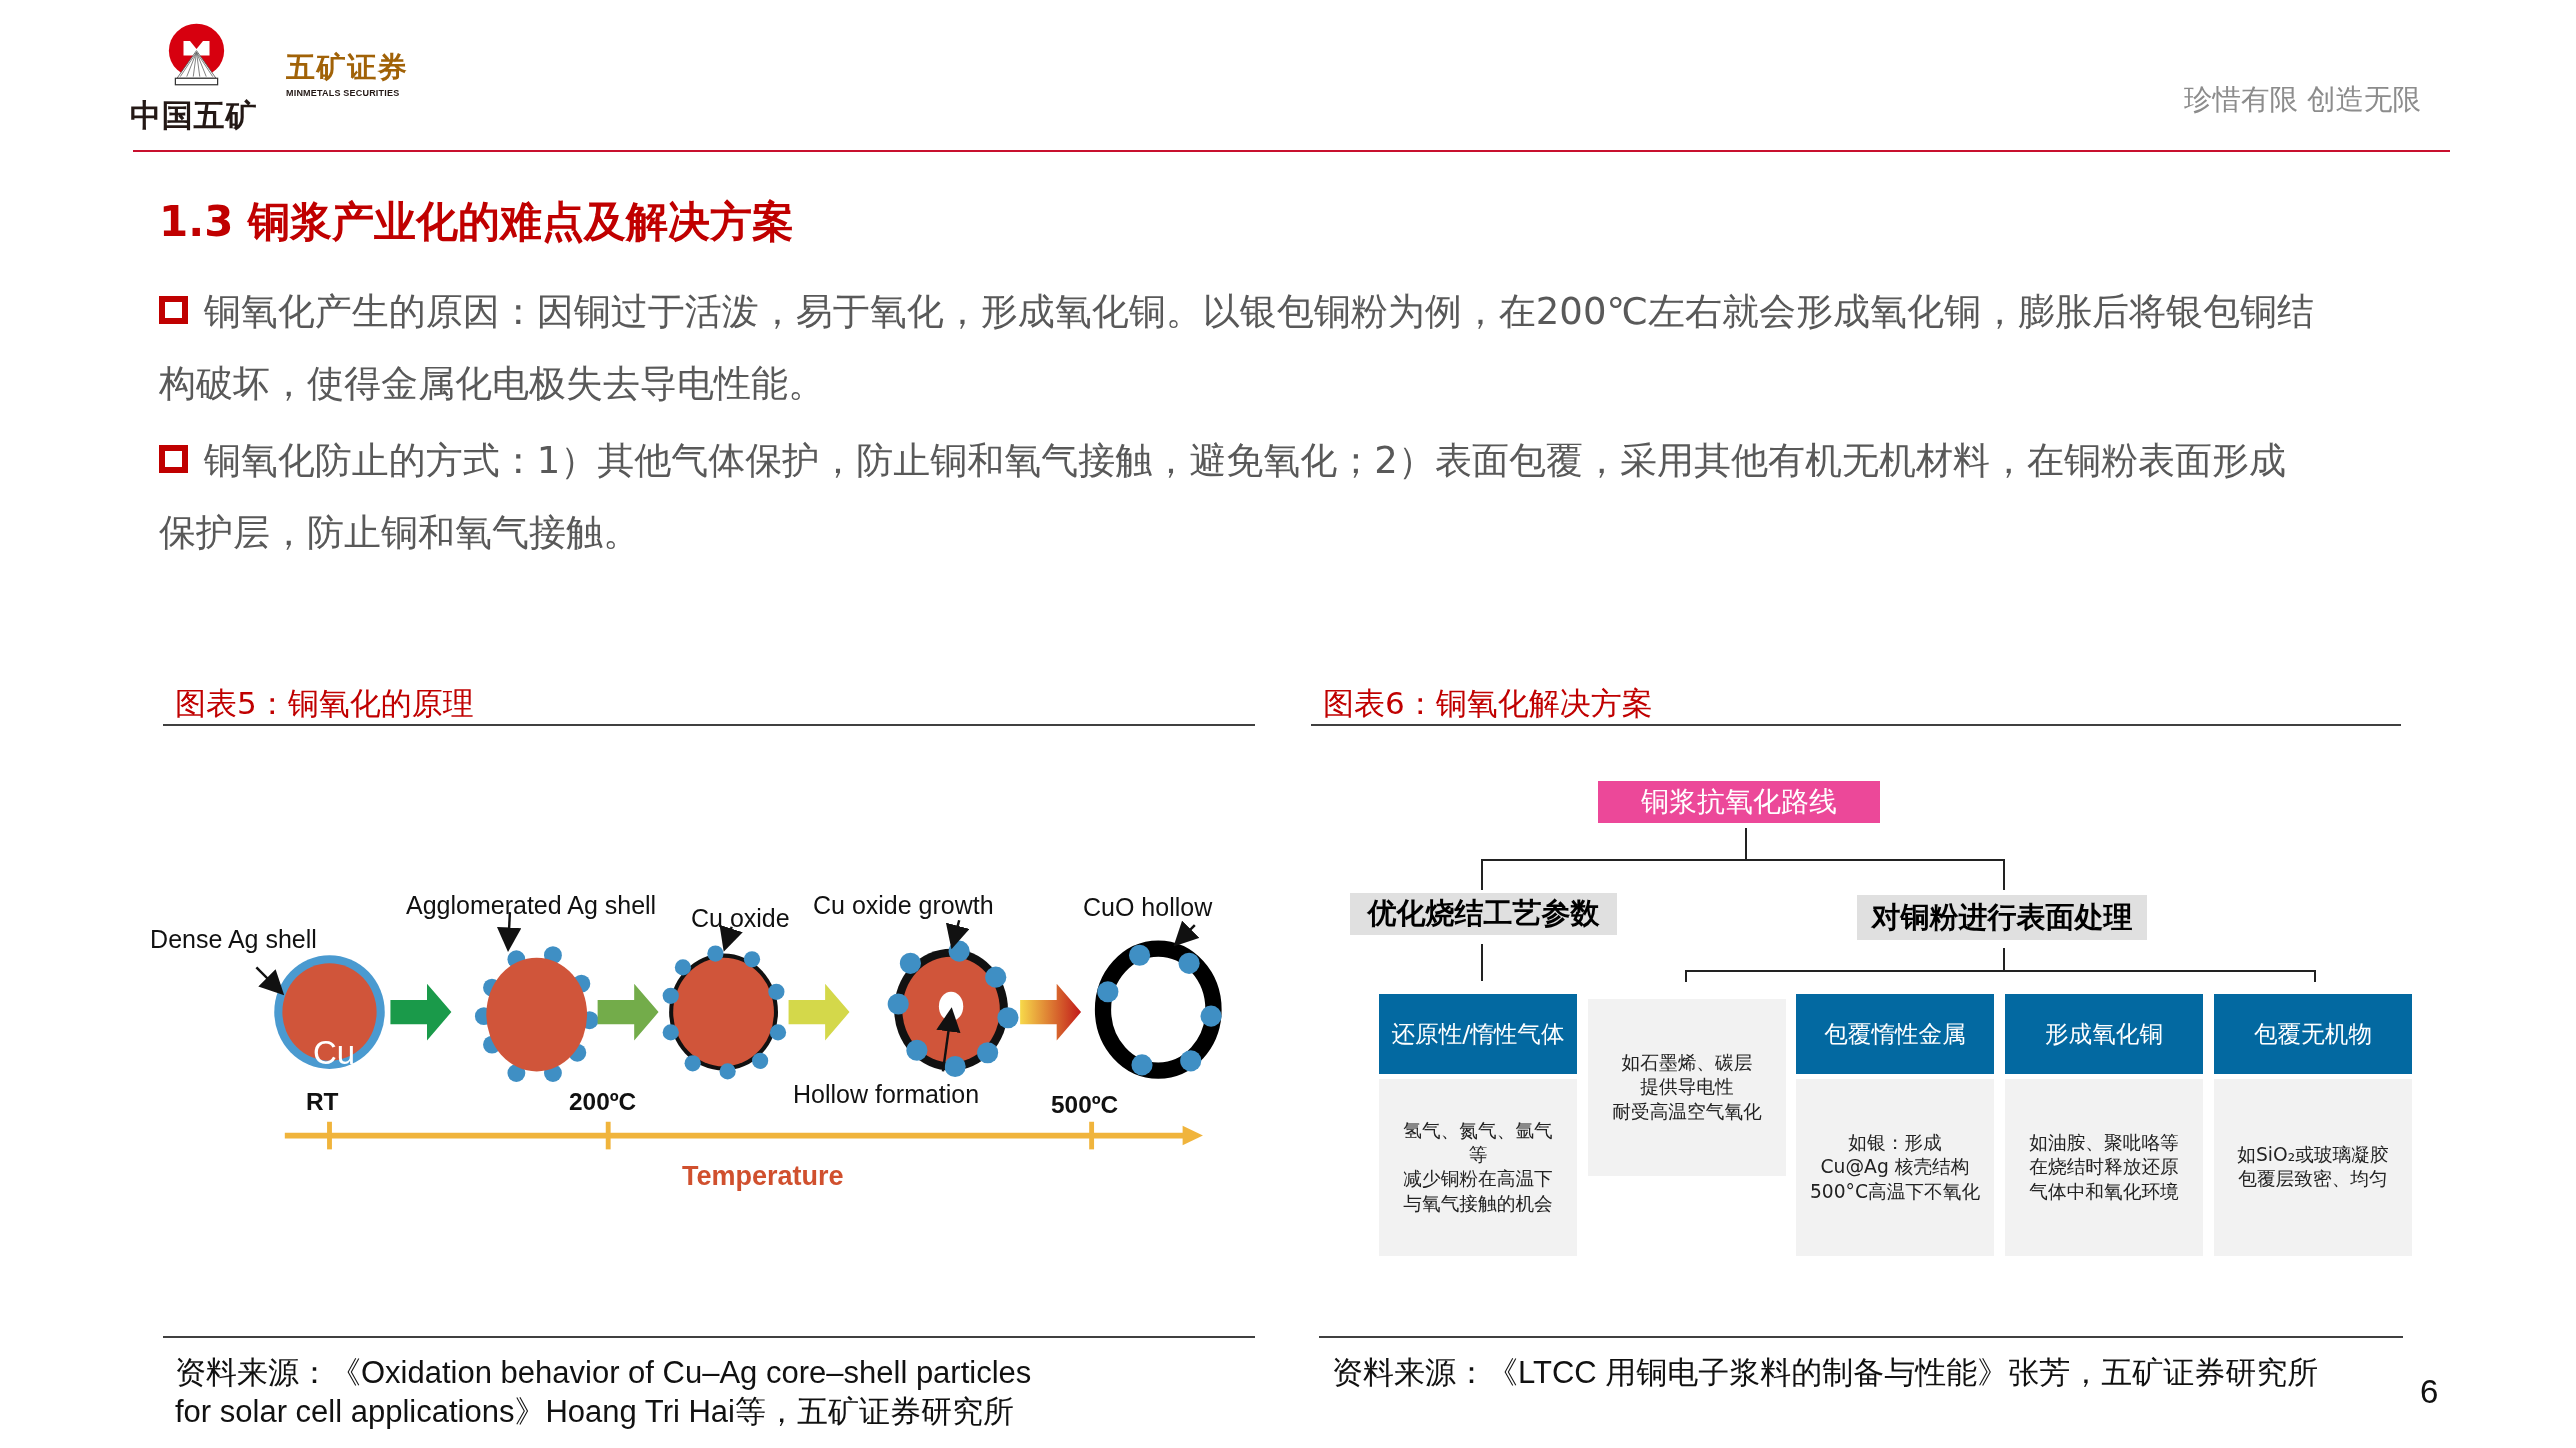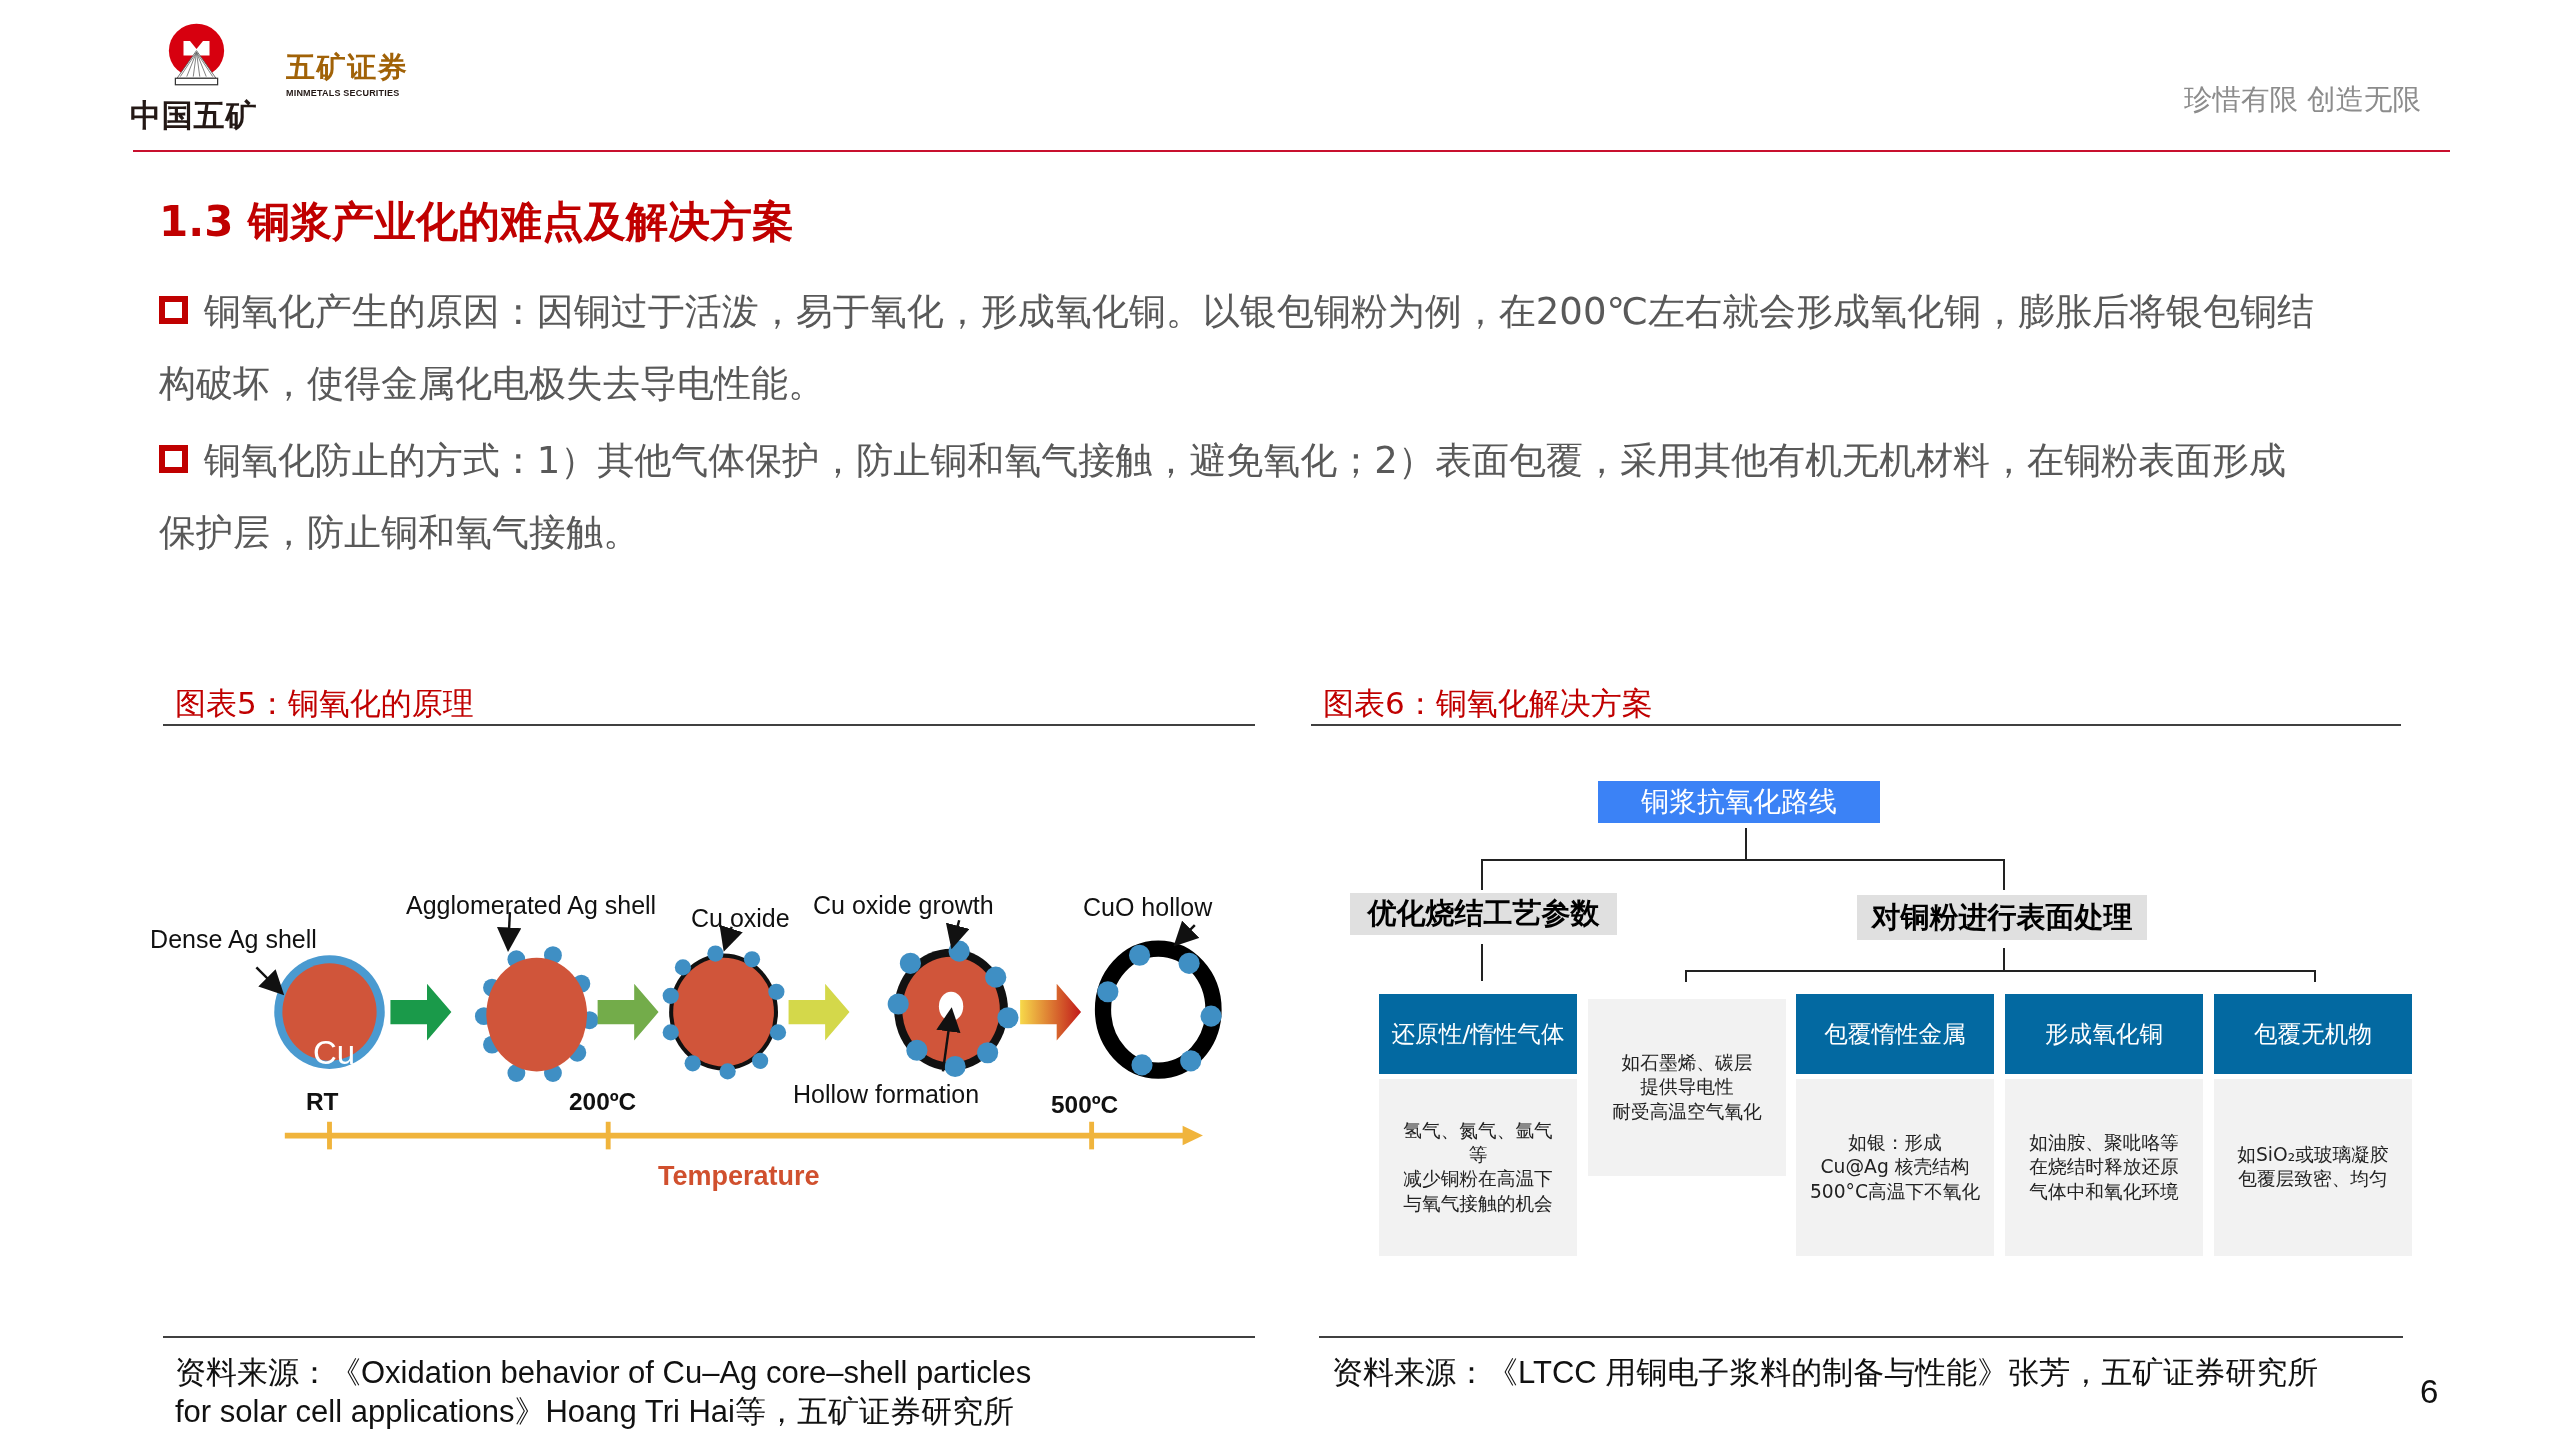--- a/index.html
+++ b/index.html
@@ -23,24 +23,24 @@
 
   .fig-title { font-size:31px; color:#c00000; white-space:nowrap; }
   .fig-rule { height:2.4px; background:#404040; }
 
   .source { font-family:"Liberation Sans",sans-serif; font-size:31px; color:#111; line-height:39px; white-space:nowrap; }
   .page-num { left:2420px; top:1373px; font-size:33px; color:#111; font-family:"Liberation Sans",sans-serif; }
 
   
   .d-label { font-family:"Liberation Sans",sans-serif; font-size:25px; color:#111; white-space:nowrap; }
   .d-temp { font-family:"Liberation Sans",sans-serif; font-size:24.4px; font-weight:bold; color:#111; white-space:nowrap; }
-  .d-axis-title { font-family:"Liberation Sans",sans-serif; font-size:27px; font-weight:bold; color:#d0502e; white-space:nowrap; }
+  .d-axis-title { font-family:"Liberation Sans",sans-serif; font-size:27px; font-weight:bold; color:#d0502e; white-space:nowrap;margin-left:24px; }
 
   
-  .fc-root { left:1598px; top:781px; width:282px; height:42px; background:#3b82f6; color:#fff; font-size:28px; display:flex; align-items:center; justify-content:center; }
+  .fc-root { left:1598px; top:781px; width:282px; height:42px; background:#ec4899; color:#fff; font-size:28px; display:flex; align-items:center; justify-content:center; }
   .fc-branch { background:#e0e0e0; color:#000; font-size:29px; font-weight:bold; display:flex; align-items:center; justify-content:center; }
   .fc-line { background:#222; }
   .fc-col { position:absolute; top:994px; width:198px; }
   .fc-head { height:80px; background:#0369a1; color:#fff; font-size:23.6px; display:flex; align-items:center; justify-content:center; text-align:center; }
   .fc-body { margin-top:4.9px; height:177px; background:#f2f2f2; color:#222; font-size:18.7px; line-height:24.4px; display:flex; align-items:center; justify-content:center; text-align:center; white-space:pre-line; padding:0 8.1px; }
 </style>
 </head>
 <body>
 
 <div class="abs logo">

